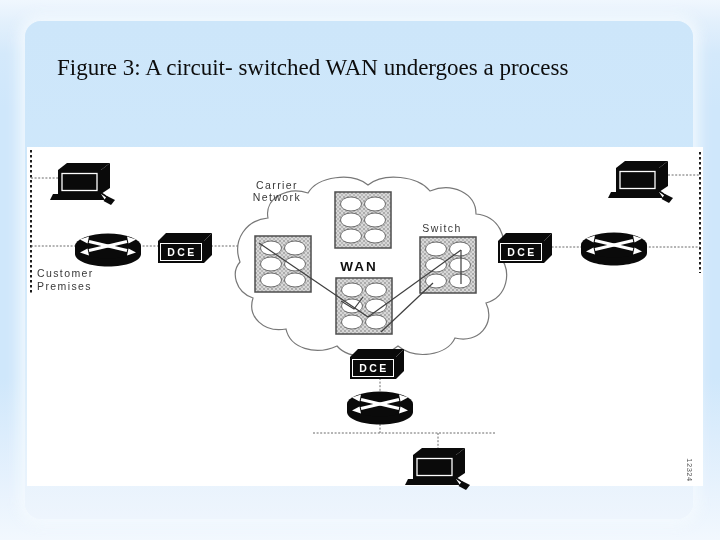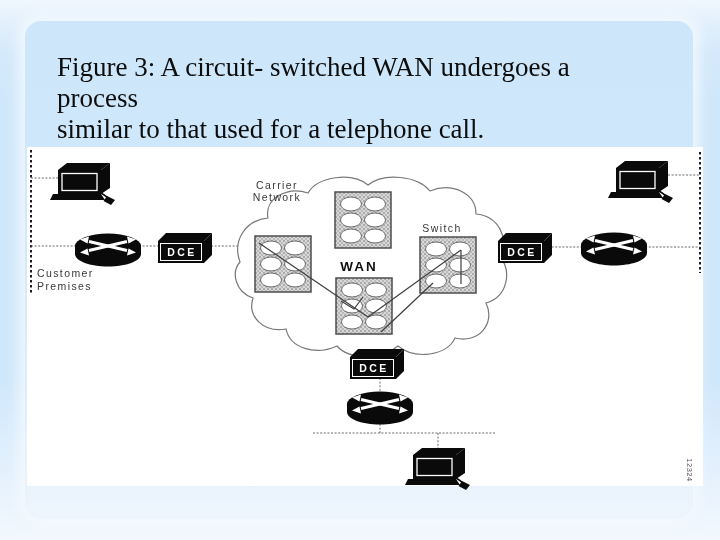--- a/index.html
+++ b/index.html
@@ -11,41 +11,40 @@
   .slide{position:absolute;left:0;top:0;width:720px;height:540px;}
   .panel{
     position:absolute;left:25px;top:21px;width:668px;height:498px;
     background:linear-gradient(180deg,#cde6fa 0%,#cfe8fb 45%,#ddeefb 75%,#eef5fd 100%);
     border-radius:16px;
     box-shadow:0 0 14px 6px rgba(244,250,254,0.9);
   }
   .title{
     position:absolute;left:57px;top:52px;width:585px;
     font-family:"Liberation Serif", serif;
-    font-size:27px;line-height:31px;color:#0d0d0d;
+    font-size:23px;line-height:31px;color:#0d0d0d;
   }
   svg.diagram{position:absolute;left:0;top:0;width:720px;height:540px;}
   text{font-family:"Liberation Sans", sans-serif;}
   .lbl{fill:#383838;font-size:10.5px;letter-spacing:1.4px;}
   .lbl-bold{fill:#111;font-size:13.5px;font-weight:bold;letter-spacing:2px;}
   .dce-txt{fill:#ffffff;font-size:10.5px;letter-spacing:2.5px;font-weight:bold;}
   .figref{fill:#555;font-size:7.5px;letter-spacing:0.5px;}
   .dotline{stroke:#6a6a6a;stroke-width:1;stroke-dasharray:2,1.6;fill:none;}
   .wall{stroke:#1c1c1c;stroke-width:2;stroke-dasharray:2.5,2.5;fill:none;}
   .circuit{stroke:#3f3f3f;stroke-width:1.2;fill:none;}
 </style>
 </head>
 <body>
 
 <div class="slide">
   <div class="panel"></div>
 
   <div class="title">
     <div>Figure 3: A circuit- switched WAN undergoes a process</div>
-    <div>similar to that used for a telephone call.</div>
   </div>
 
   <svg class="diagram" viewBox="0 0 720 540">
     <defs>
       <pattern id="stipple" width="4" height="4" patternUnits="userSpaceOnUse">
         <rect width="4" height="4" fill="#d8d8d8"></rect>
         <circle cx="1" cy="1" r="0.9" fill="#969696"></circle>
         <circle cx="3" cy="3" r="0.9" fill="#ababab"></circle>
       </pattern>
 

